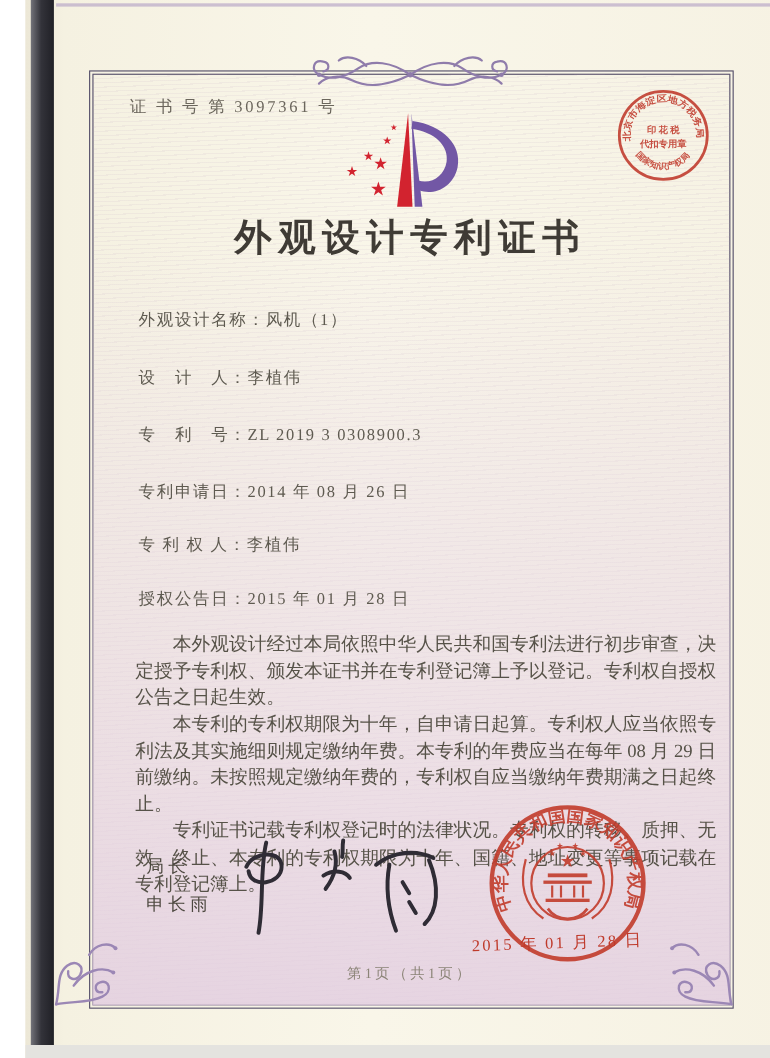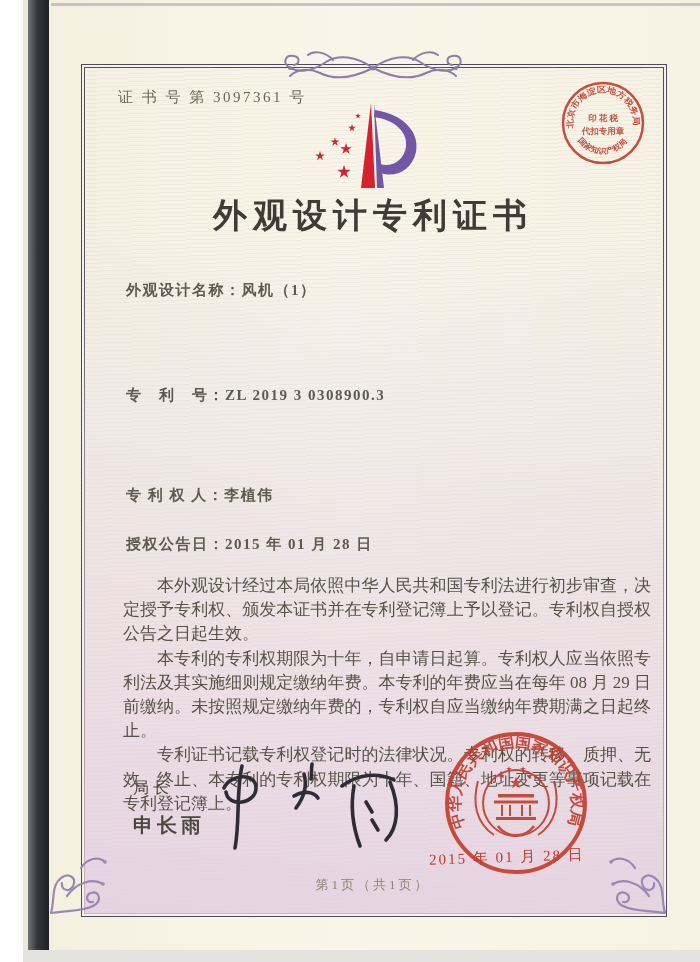--- a/index.html
+++ b/index.html
@@ -21,29 +21,29 @@
   .ornament{position:absolute;pointer-events:none;}
   .orn-top{left:215px;top:46px;}
   .orn-bl{left:18px;top:838px;}
   .orn-br{left:562px;top:838px;transform:scaleX(-1);}
 
   .cert-no{position:absolute;left:95px;top:88px;font-size:15px;color:#6b665c;letter-spacing:2.5px;}
   .logo{position:absolute;left:285px;top:98px;}
   .title{position:absolute;left:0;top:193px;width:700px;text-align:center;
         font-size:34px;font-weight:600;color:#3f3b35;letter-spacing:6px;}
 
-  .field{position:absolute;left:103px;font-size:15px;color:#5e5a50;letter-spacing:1.5px;white-space:pre;font-weight:bold;}
+  .field{position:absolute;left:103px;font-size:15px;color:#5e5a50;letter-spacing:1.5px;white-space:pre;}
   .f1{top:281px}.f2{top:334px}.f3{top:386px}.f4{top:438px}.f5{top:486px}.f6{top:535px}
 
   .body-text{position:absolute;left:100px;top:574px;width:528px;font-size:17px;line-height:24.2px;
         color:#565248;text-align:justify;}
   .body-text p{margin:0;text-indent:2em;}
 
   .sig-role{position:absolute;left:110px;top:778px;font-size:16px;letter-spacing:4px;color:#4c483f;font-family:Liberation Mono, monospace;}
-  .sig-name{position:absolute;left:110px;top:812px;font-size:20px;letter-spacing:4px;color:#4c483f;font-weight:bold;}
+  .sig-name{position:absolute;left:110px;top:812px;font-size:16px;letter-spacing:4px;color:#4c483f;}
   .sig-ink{position:absolute;left:185px;top:748px;}
 
   .tax-stamp{position:absolute;left:535px;top:78px;opacity:.88;}
   .office-stamp{position:absolute;left:413px;top:723px;opacity:.9;}
   .stamp-date{position:absolute;left:406px;top:848px;font-size:15px;color:#bf3a2b;
         letter-spacing:2px;transform:rotate(-2deg);white-space:pre;}
 
   .footer{position:absolute;left:0;top:876px;width:700px;text-align:center;
         font-size:13px;color:#8b8477;letter-spacing:3px;}
 </style>
@@ -110,21 +110,23 @@
       <use href="#star" transform="translate(27,44) scale(4.5)"></use>
       <use href="#star" transform="translate(12,58) scale(5)"></use>
       <use href="#star" transform="translate(38,51) scale(6)"></use>
       <use href="#star" transform="translate(36,74) scale(7)"></use>
     </g>
   </svg>
 
   <div class="title">外观设计专利证书</div>
 
   <div class="field f1"><span>外观设计名称：</span><span>风机（1）</span></div>
+  <div class="field f2"><span>设　计　人：</span><span>李植伟</span></div>
   <div class="field f3"><span>专　利　号：</span><span>ZL 2019 3 0308900.3</span></div>
+  <div class="field f4"><span>专利申请日：</span><span>2014 年 08 月 26 日</span></div>
   <div class="field f5"><span>专 利 权 人：</span><span>李植伟</span></div>
   <div class="field f6"><span>授权公告日：</span><span>2015 年 01 月 28 日</span></div>
 
   <div class="body-text">
     <p>本外观设计经过本局依照中华人民共和国专利法进行初步审查，决定授予专利权、颁发本证书并在专利登记簿上予以登记。专利权自授权公告之日起生效。</p>
     <p>本专利的专利权期限为十年，自申请日起算。专利权人应当依照专利法及其实施细则规定缴纳年费。本专利的年费应当在每年 08 月 29 日前缴纳。未按照规定缴纳年费的，专利权自应当缴纳年费期满之日起终止。</p>
     <p>专利证书记载专利权登记时的法律状况。专利权的转移、质押、无效、终止、本专利的专利权期限为十年、国籍、地址变更等事项记载在专利登记簿上。</p>
   </div>
 
   <div class="sig-role">局长</div>

